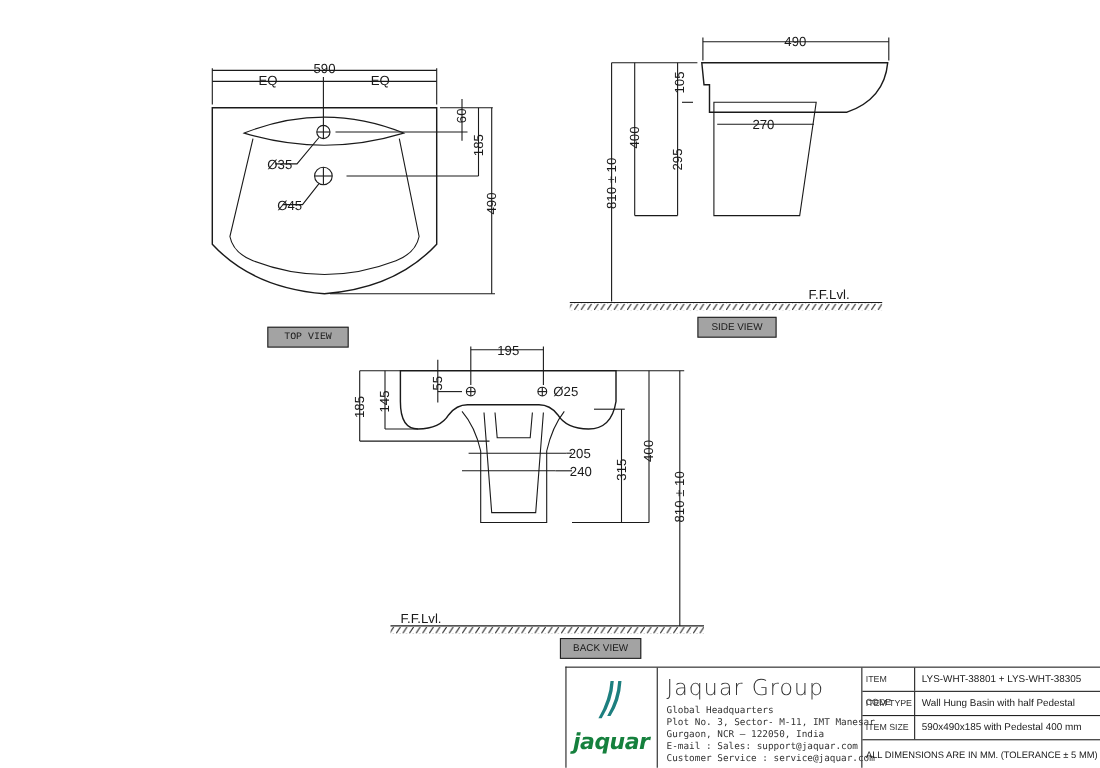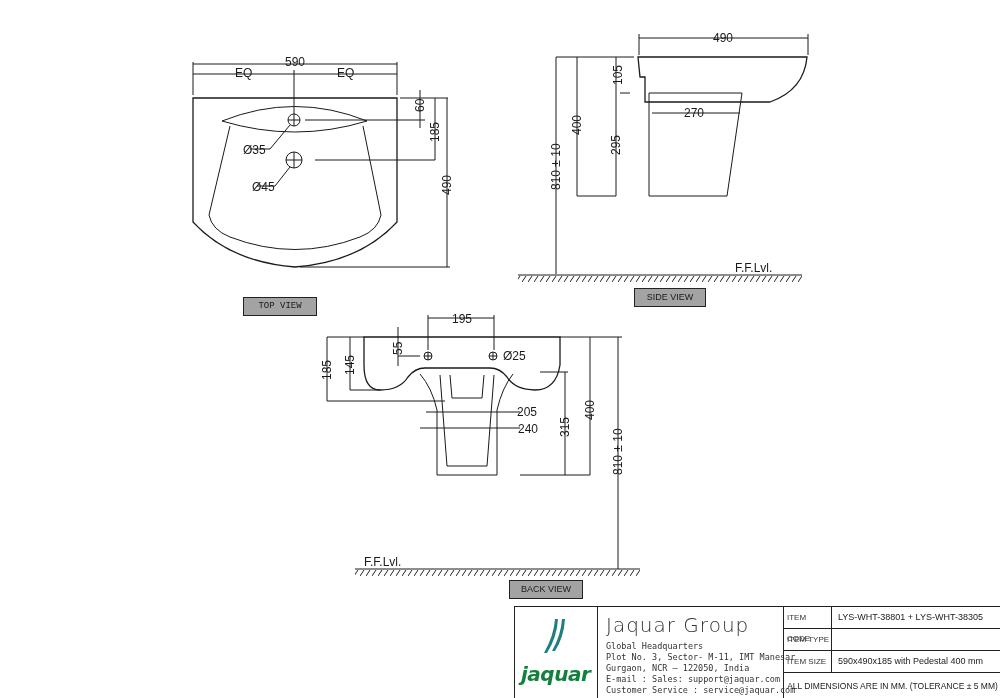--- a/index.html
+++ b/index.html
@@ -171,20 +171,21 @@
     <div class="line" style="top:67px">E-mail : Sales: support@jaquar.com</div>
     <div class="line" style="top:78px">Customer Service : service@jaquar.com</div>
   </div>
   <div class="tb-table">
     <div class="tb-row" style="top:0">
       <div class="k">ITEM CODE</div>
       <div class="v">LYS-WHT-38801 + LYS-WHT-38305</div>
     </div>
     <div class="tb-row" style="top:22px">
       <div class="k">ITEM TYPE</div>
+      <div class="v">Wall Hung Basin with half Pedestal</div>
     </div>
     <div class="tb-row" style="top:44px">
       <div class="k">ITEM SIZE</div>
       <div class="v">590x490x185 with Pedestal 400 mm</div>
     </div>
     <div class="tb-note">ALL DIMENSIONS ARE IN MM. (TOLERANCE ± 5 MM)</div>
   </div>
 </div>
 
 </body></html>

